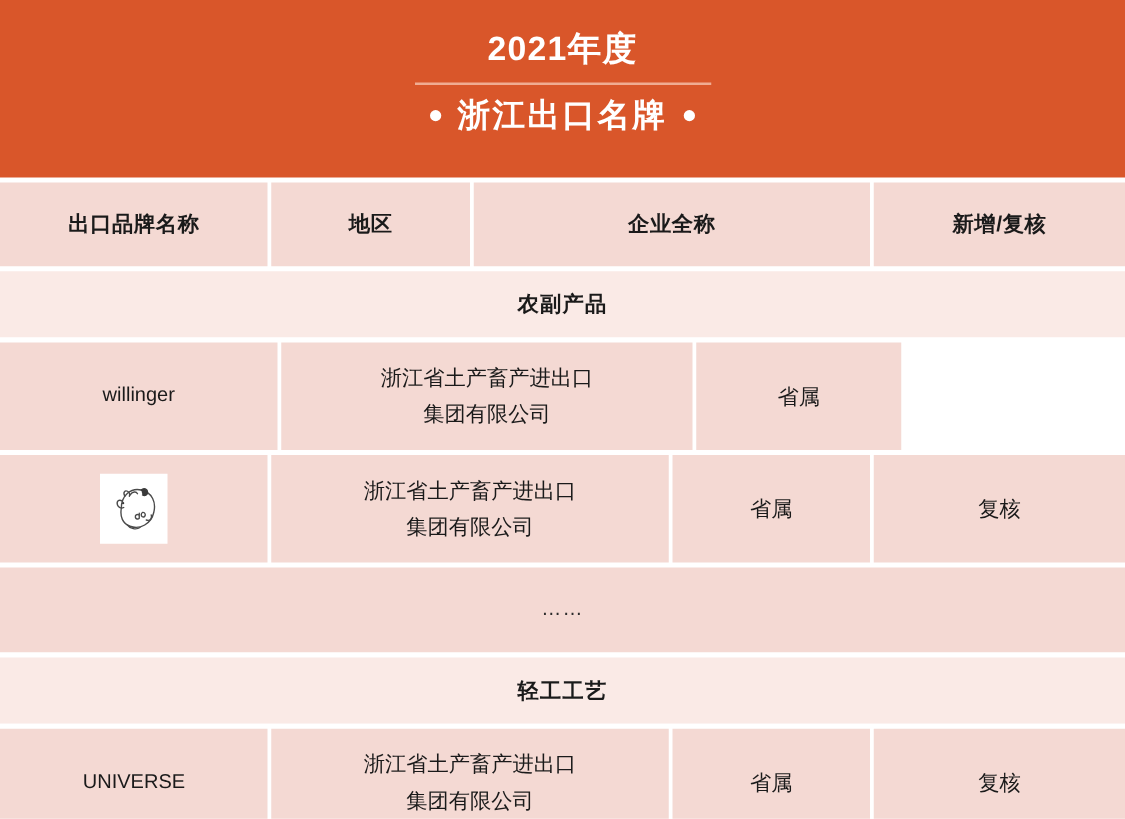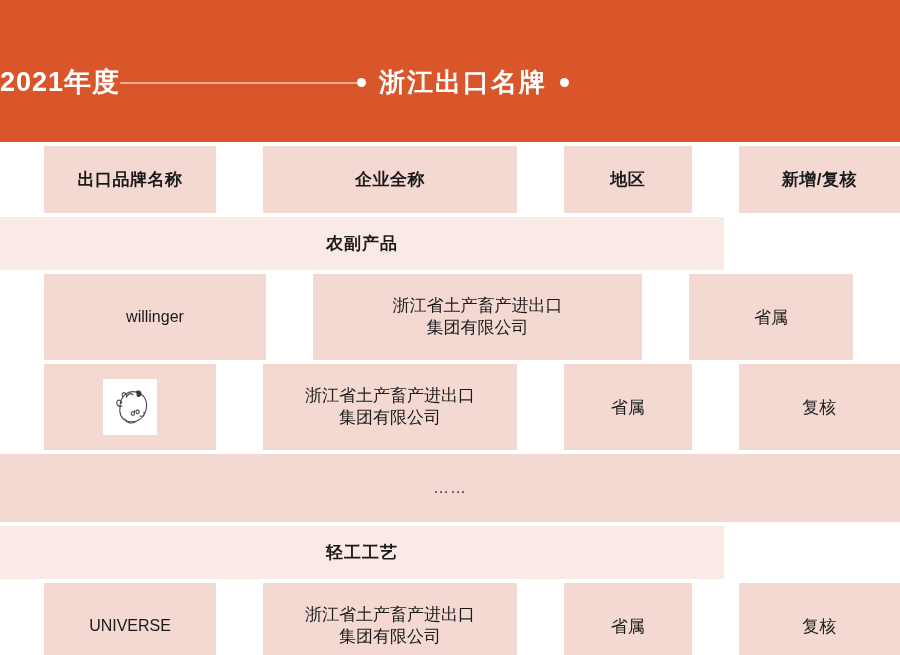--- a/index.html
+++ b/index.html
@@ -19,21 +19,21 @@
     background: #ffffff;
   }
 
   
   .banner {
     position: relative;
     width: 900px;
     height: 142px;
     background: #d9562a;
     display: flex;
-    flex-direction: row;
+    flex-direction: column;
     align-items: center;
     justify-content: flex-start;
     padding-top: 22px;
   }
 
   .banner-title {
     color: #ffffff;
     font-size: 27px;
     font-weight: bold;
     line-height: 34px;
@@ -83,60 +83,59 @@
   }
 
   .cell {
     background: #f4d9d3;
     display: flex;
     align-items: center;
     justify-content: center;
     text-align: center;
     padding: 4px 6px;
     color: #1a1a1a;
-    margin-left: 44px;
   }
 
   
   .col-1 { width: 222px; margin-right: 3px; }
   .col-2 { width: 329px; margin-right: 3px; }
   .col-3 { width: 164px; margin-right: 3px; }
   .col-4 { width: 208px; }
 
   .row-gap { height: 4px; background: #ffffff; width: 900px; }
 
   
   .head-row .cell {
     height: 67px;
     font-size: 17px;
     font-weight: bold;
     letter-spacing: 0.5px;
   }
 
   
   .cat-row {
-    width: 724px;
+    width: 900px;
     height: 53px;
     background: #faeae6;
     display: flex;
     align-items: center;
     justify-content: center;
   }
   .cat-row .cat-label {
     font-size: 17px;
     font-weight: bold;
     color: #1a1a1a;
     letter-spacing: 1px;
   }
 
   
   .data-row .cell { height: 86px; font-size: 17px; font-weight: normal; }
   .data-row .cell.brand { font-size: 16px; }
   .company {
-    line-height: 22px;
+    line-height: 29px;
     white-space: pre-line;
   }
 
   
   .dots-row {
     width: 900px;
     height: 68px;
     background: #f4d9d3;
     display: flex;
     align-items: center;
@@ -176,22 +175,22 @@
       <span class="banner-dot"></span>
     </div>
   </div>
 
   <div class="table">
 
     <div class="row-gap"></div>
 
     <div class="row head-row">
       <div class="cell col-1">出口品牌名称</div>
+      <div class="cell col-3">地区</div>
       <div class="cell col-2">企业全称</div>
-      <div class="cell col-3">地区</div>
       <div class="cell col-4">新增/复核</div>
     </div>
 
     <div class="row-gap"></div>
 
     <div class="cat-row">
       <span class="cat-label">农副产品</span>
     </div>
 
     <div class="row-gap"></div>

